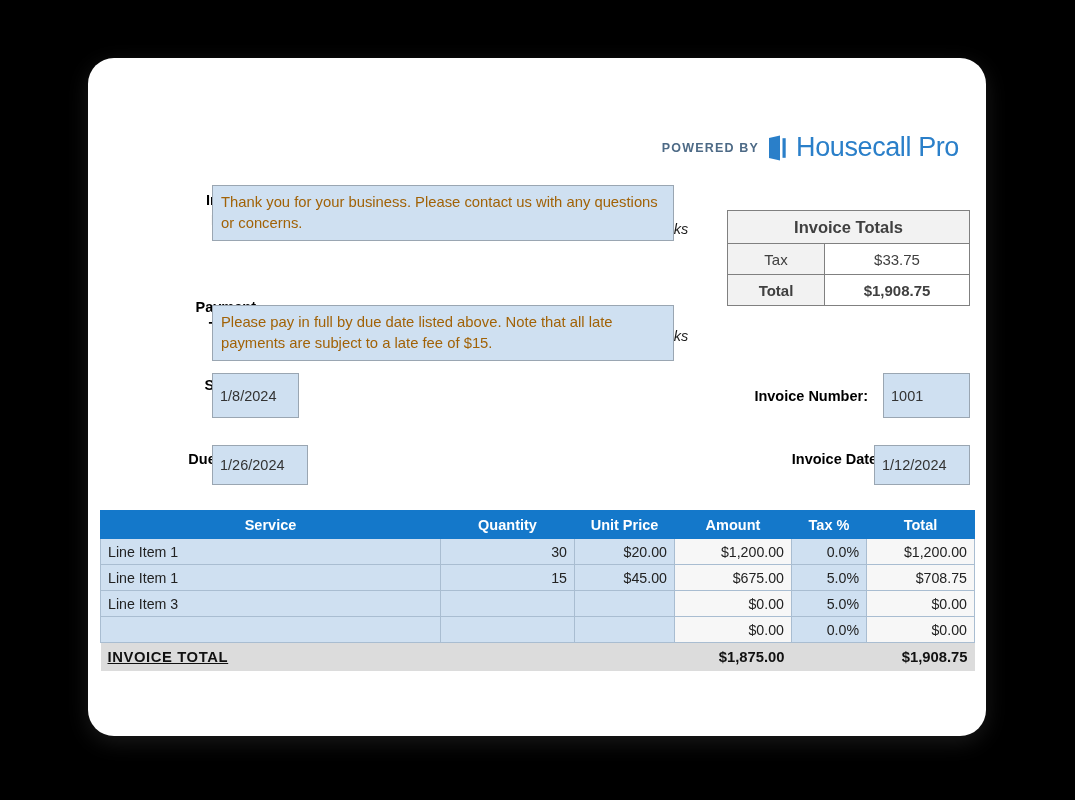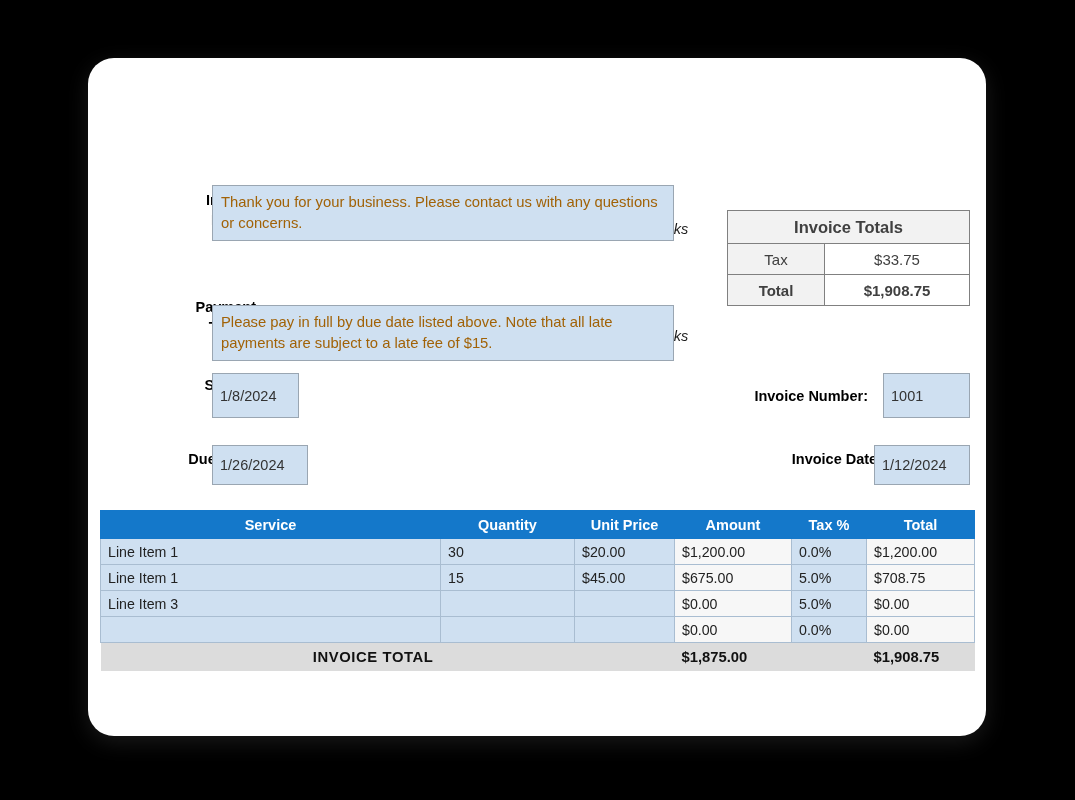--- a/index.html
+++ b/index.html
@@ -155,37 +155,47 @@
   .items td {
     border: 1px solid #a9bdd1;
     height: 25px;
     font-size: 14.2px;
     color: #222222;
     padding: 0 7px;
     background: #cfe0f1;
   }
   .items td.cell-white { background: #f7f7f7; }
   .items td.c-left { text-align: left; }
-  .items td.c-center { text-align: left; }
+  .items td.c-center { text-align: right; }
   .items tr.total-row td {
     background: #dcdcdc;
     border: none;
     border-top: 1px solid #b4b4b4;
     font-weight: bold;
     font-size: 14.8px;
     color: #111111;
     height: 28px;
   }
-  .tr-label { text-align: right; letter-spacing: 0.6px; }
+  .tr-label { text-align: left; letter-spacing: 0.6px; text-decoration: underline; }
 </style>
 </head>
 <body>
 
 <div class="card">
 
+  <div class="brand">
+    <span class="brand-powered">POWERED BY</span>
+    <span class="brand-mark">
+      <svg width="19" height="26" viewBox="0 0 19 26" xmlns="http://www.w3.org/2000/svg">
+        <path d="M1 3 L12 0.6 L12 25.4 L1 23 Z" fill="#2a7fc9"></path>
+        <rect x="14.5" y="3.2" width="3.2" height="19.6" fill="#2a7fc9"></rect>
+      </svg>
+    </span>
+    <span class="brand-name">Housecall Pro</span>
+  </div>
 
   <div class="hint-row" style="left:208px; top:163px;">
     <span class="hint-optional">Optional</span><span class="hint-gap"></span><span>Pro tip:  hit alt/option+enter to create line breaks</span>
   </div>
 
   <div class="field-label" style="left:38px; top:133px; width:130px;">
     <div>Invoice</div>
     <div>Notes:</div>
   </div>
 

